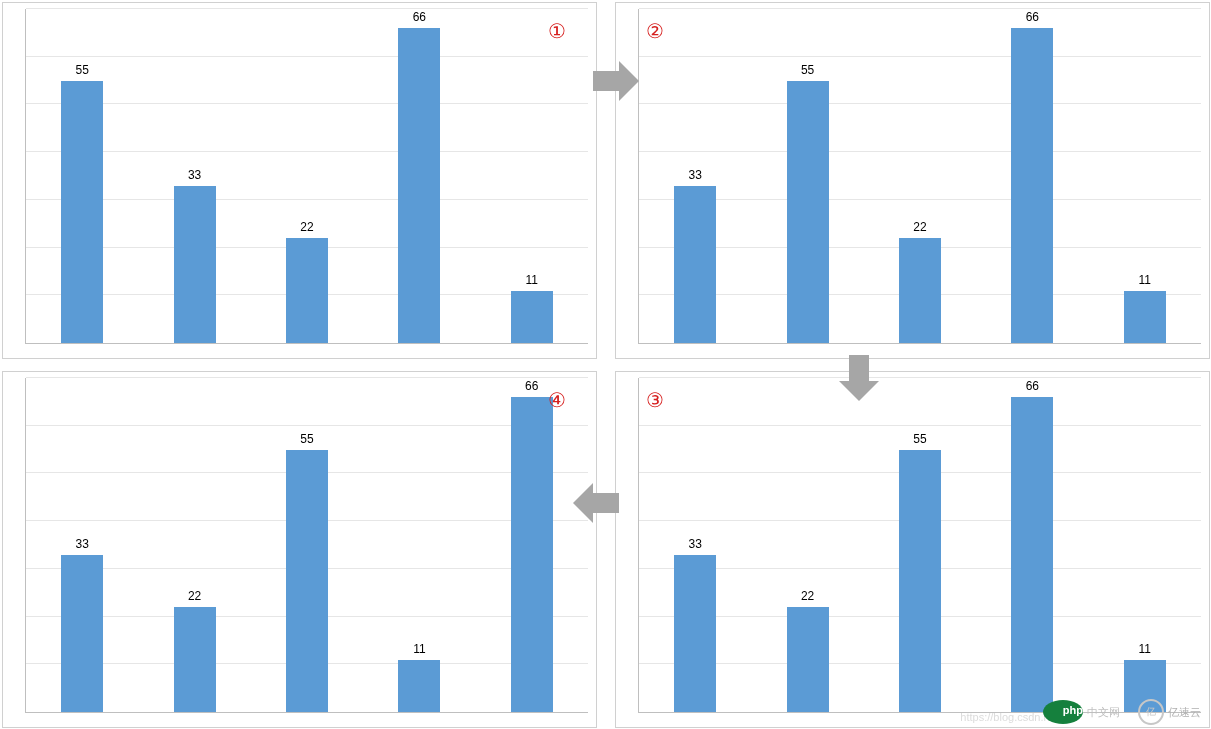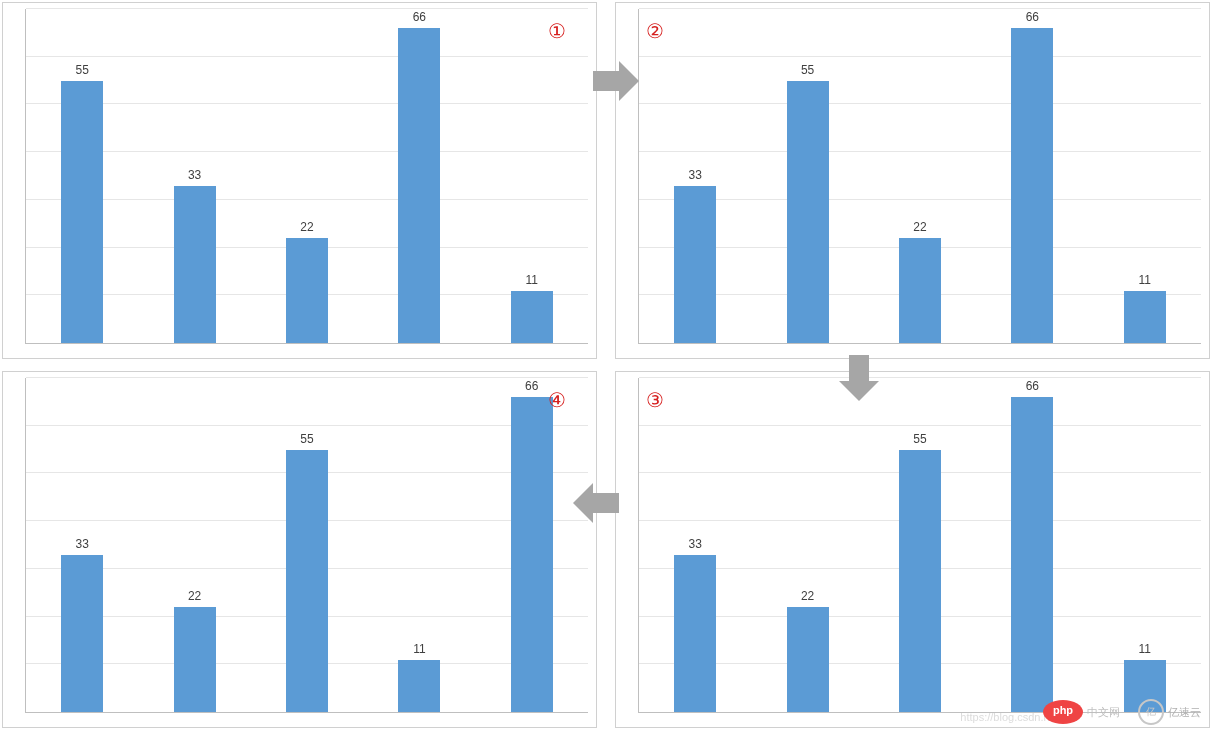--- a/index.html
+++ b/index.html
@@ -61,21 +61,21 @@
     transform: translateX(-50%);
     width: 42px;
     background: #5b9bd5;
   }
   .bar-label {
     position: absolute;
     left: 50%;
     transform: translateX(-50%);
     bottom: 100%;
     margin-bottom: 4px;
-    color: #404040;
+    color: #000000;
     white-space: nowrap;
     margin-top: 36px;
   }
   .step-badge {
     position: absolute;
     color: #d6201f;
     font-family: "SimSun", "Songti SC", serif;
     font-size: 20px;
     line-height: 1;
   }
@@ -106,27 +106,27 @@
   .watermark .php {
     display: inline-flex;
     align-items: center;
     gap: 4px;
     color: #bfbfbf;
   }
   .watermark .php .oval {
     display: inline-block;
     width: 40px;
     height: 24px;
-    background: #ef4444;
+    background: #15803d;
     border-radius: 50%/50%;
     color: #fff;
     font-weight: bold;
     font-size: 11px;
     line-height: 20px;
-    text-align: center;
+    text-align: right;
   }
   .watermark .yisu {
     display: inline-flex;
     align-items: center;
     gap: 4px;
     color: #b0b0b0;
   }
   .watermark .yisu .circle {
     display: inline-block;
     width: 22px;

